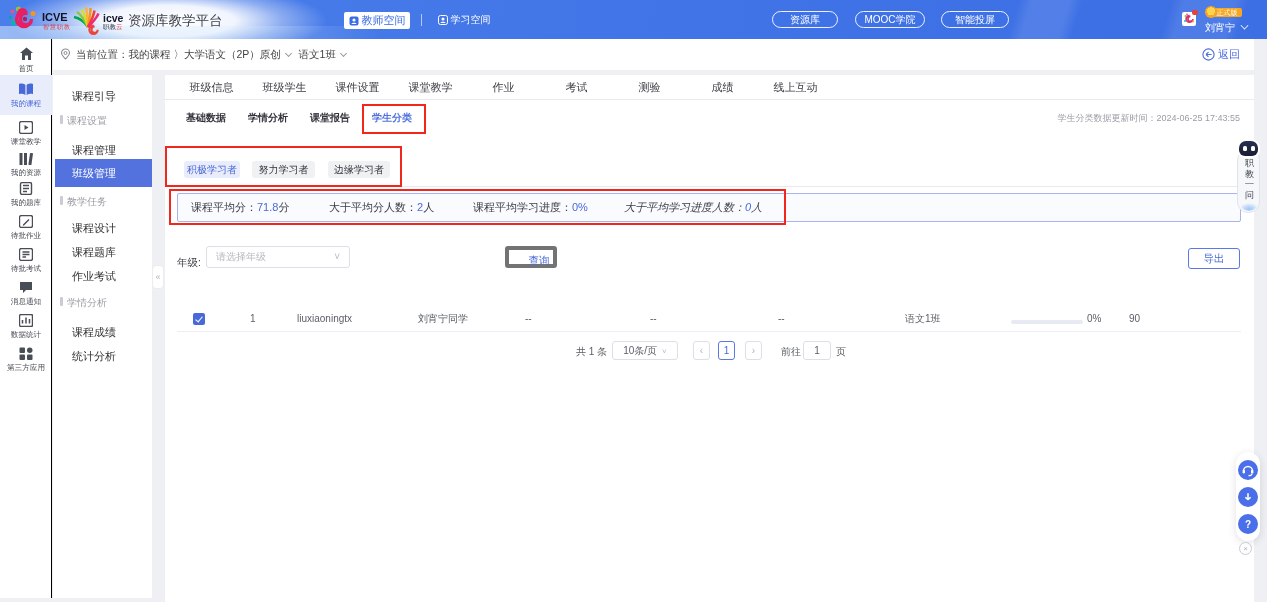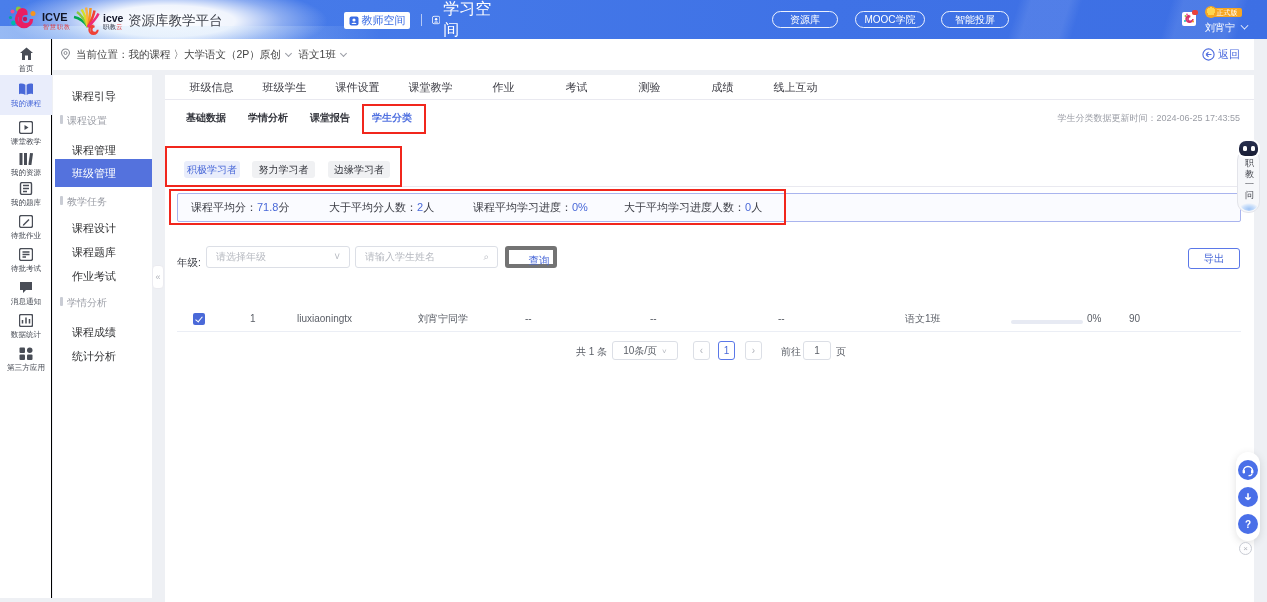--- a/index.html
+++ b/index.html
@@ -12,21 +12,21 @@
     background:linear-gradient(92deg,#4a7eea 0%,#4478e8 35%,#3f72e6 65%,#3d6fe4 100%); overflow:hidden; }
   #header .glow { position:absolute; left:0px; top:-18px; width:336px; height:78px;
     background:radial-gradient(ellipse 168px 39px at 50% 50%, rgba(255,255,255,1) 0%, rgba(255,255,255,0.92) 40%, rgba(255,255,255,0.38) 68%, rgba(255,255,255,0) 95%); }
   #header .glow2 { position:absolute; left:0px; top:26px; width:380px; height:13px;
     background:linear-gradient(90deg, rgba(215,235,252,0.55), rgba(215,235,252,0.25) 70%, rgba(215,235,252,0)); }
   #header .streak1 { position:absolute; left:850px; top:-30px; width:600px; height:120px;
     background:linear-gradient(107deg, rgba(255,255,255,0) 28%, rgba(255,255,255,0.10) 30%, rgba(255,255,255,0.10) 36%, rgba(255,255,255,0) 38%, rgba(255,255,255,0) 52%, rgba(255,255,255,0.09) 54%, rgba(255,255,255,0.09) 62%, rgba(255,255,255,0) 64%); }
   .hbtn-white { position:absolute; left:344px; top:12px; width:66px; height:17px; background:#fff; border-radius:2px;
     font-size:11px; color:#3a6ce4; display:flex; align-items:center; justify-content:center; gap:3px; }
   .hbtn-ghost { position:absolute; left:432px; top:11px; width:64px; height:18px;
-    font-size:16px; color:#fff; display:flex; align-items:center; justify-content:center; gap:3px; }
+    font-size:10px; color:#fff; display:flex; align-items:center; justify-content:center; gap:3px; }
   .hsep { position:absolute; left:421px; top:14px; width:1px; height:12px; background:rgba(255,255,255,0.6); }
   .pill { position:absolute; top:11px; height:17px; border:1px solid rgba(255,255,255,0.9); border-radius:9px;
     color:#fff; font-size:10px; display:flex; align-items:center; justify-content:center; }
   #avatar { position:absolute; left:1182px; top:12px; width:14px; height:14px; background:#fff; border-radius:2px; }
   #badge { position:absolute; left:1212px; top:8px; width:30px; height:9px; background:#f7a722; border-radius:2px;
     font-size:7px; color:#fff; line-height:9px; text-align:center; }
   #uname { position:absolute; left:1205px; top:21px; font-size:10px; color:#fff; }
 
   
   #iconbar { position:absolute; left:0; top:39px; width:52px; height:559px; background:#fff; border-right:1px solid #000000; }
@@ -317,26 +317,25 @@
 
   <div class="ltab" style="left:19px;width:56px;background:#e9edfb;color:#4a69d8;">积极学习者</div>
   <div class="ltab" style="left:87px;width:63px;background:#f0f1f3;color:#33353c;">努力学习者</div>
   <div class="ltab" style="left:163px;width:62px;background:#f0f1f3;color:#33353c;">边缘学习者</div>
   <div id="ltabline"></div>
 
   <div id="statsbox">
     <div class="itm" style="left:13px;">课程平均分：<span class="v">71.8</span>分</div>
     <div class="itm" style="left:151px;">大于平均分人数：<span class="v">2</span>人</div>
     <div class="itm" style="left:295px;">课程平均学习进度：<span class="v">0%</span></div>
-    <div class="itm" style="left:446px;">大于平均学习进度人数：<span class="v">0</span>人</div>
+    <div class="itm" style="left:446px;font-style:italic;">大于平均学习进度人数：<span class="v">0</span>人</div>
   </div>
 
   <div id="lbl-grade">年级:</div>
   <div class="inbox" style="left:41px;top:171px;width:144px;line-height:20px;padding-left:9px;">请选择年级<span style="position:absolute;right:9px;color:#b6b9c0;">˅</span></div>
-  <div class="inbox" style="left:190px;top:171px;width:143px;line-height:20px;padding-left:9px;">请输入学生姓名<span style="position:absolute;right:8px;color:#b6b9c0;">⌕</span></div>
   <div id="btn-query">查询</div>
   <div id="btn-export">导出</div>
 
   <div id="trow">
     <div class="cbx" style="left:16px;top:7px;"></div>
     <div class="c" style="left:73px;">1</div>
     <div class="c" style="left:120px;">liuxiaoningtx</div>
     <div class="c" style="left:241px;">刘宵宁同学</div>
     <div class="c" style="left:348px;">--</div>
     <div class="c" style="left:473px;">--</div>

